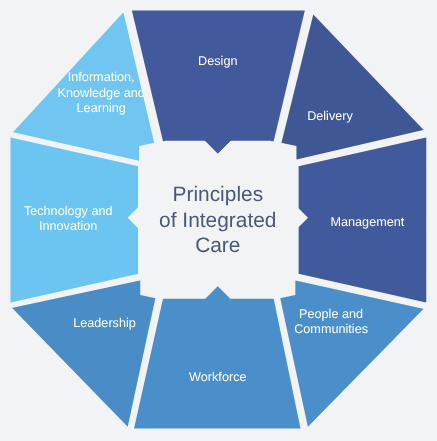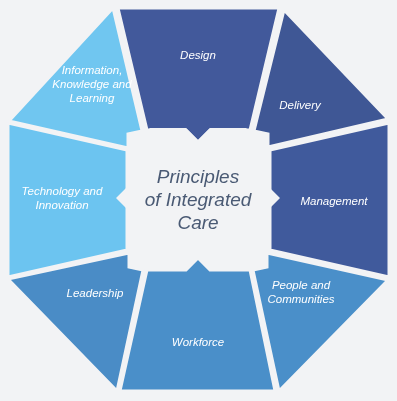--- a/index.html
+++ b/index.html
@@ -11,21 +11,20 @@
     width: 397px;
     height: 401px;
     overflow: hidden;
     font-family: "Liberation Sans", sans-serif;
   }
   #diagram-root {
     position: relative;
     width: 397px;
     height: 401px;
     background: #f2f3f5;
-    font-style: italic;
   }
   svg#wheel {
     position: absolute;
     top: 0;
     left: 0;
     width: 397px;
     height: 401px;
     display: block;
   }
   .seg-label {

